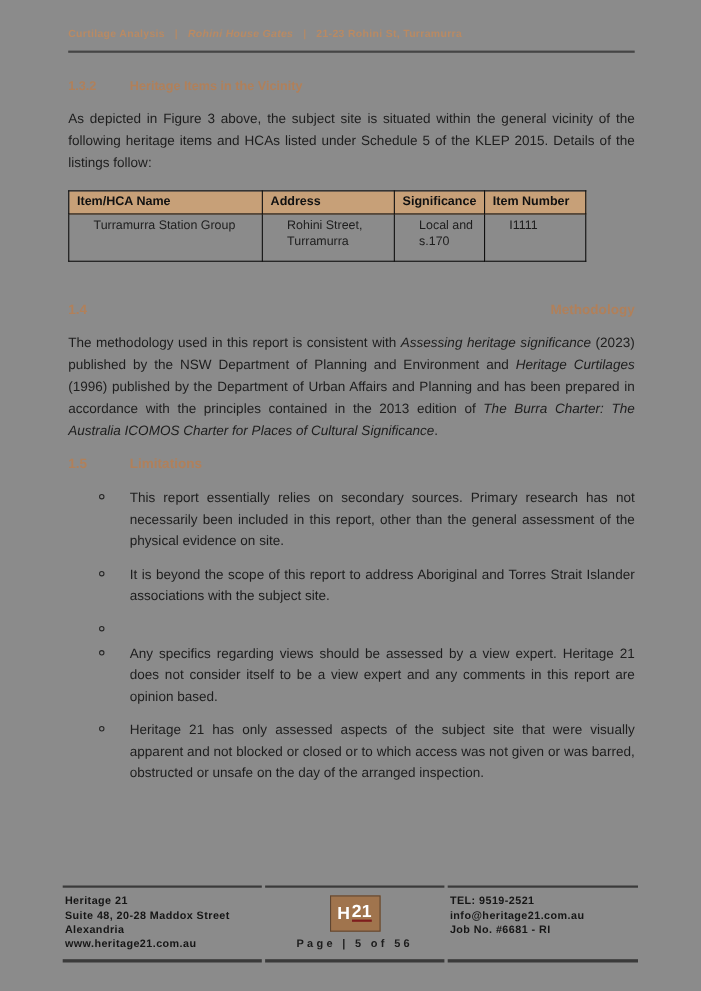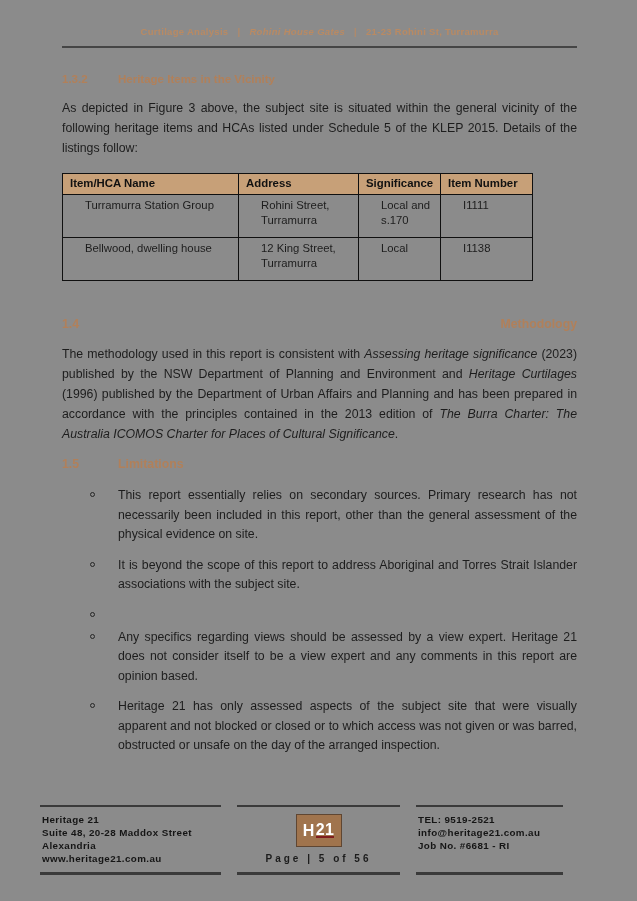--- a/index.html
+++ b/index.html
@@ -15,21 +15,21 @@
   *{margin:0;padding:0;box-sizing:border-box;}
   html,body{width:637px;height:901px;}
   body{
     background:var(--bg);
     font-family:"Liberation Sans","DejaVu Sans",sans-serif;
     color:var(--ink);
     position:relative;
     overflow:hidden;
   }
   .content{position:absolute;left:62px;top:0;width:515px;}
-  .doc-header{margin-top:26px;text-align:center;font-size:9.5px;font-weight:bold;
+  .doc-header{margin-top:26px;font-size:9.5px;font-weight:bold;
     color:var(--header-accent);letter-spacing:.3px;}
   .doc-header .it{font-style:italic;}
   .doc-header .sep{margin:0 9px;opacity:.85;}
   .header-rule{margin-top:9px;border-top:2px solid var(--rule);height:0;}
   .h2{display:flex;font-weight:bold;color:var(--accent);font-size:11.5px;}
   .h2.big{font-size:12.3px;}
   .h2 .num{width:56px;flex:0 0 56px;}
   .h-vicinity{margin-top:25px;}
   .para{margin-top:13px;font-size:12.3px;line-height:20px;text-align:justify;color:var(--ink);}
   .para .it{font-style:italic;}
@@ -39,22 +39,22 @@
   table.items td{line-height:15px;color:var(--ink);white-space:pre-line;padding-left:22px;}
   table.items tr.tall td{padding-bottom:9px;}
   col.c1{width:176px;} col.c2{width:120px;} col.c3{width:82px;} col.c4{width:92px;}
   .h-method{margin-top:36px;justify-content:space-between;}
   .h-limit{margin-top:13px;}
   ul.bullets{margin-top:15px;list-style:none;}
   ul.bullets li{display:flex;margin-bottom:11px;font-size:12.3px;line-height:19.5px;text-align:justify;}
   ul.bullets .b-ind{flex:0 0 28px;}
   ul.bullets .b-mark{flex:0 0 28px;padding-top:6px;}
   ul.bullets .b-mark span{display:block;width:5px;height:5px;border:1.6px solid #262626;border-radius:50%;}
-  .footer{position:absolute;left:40px;top:805px;width:523px;display:grid;
-    grid-template-columns:181px 163px 1fr;column-gap:16px;}
+  .footer{position:absolute;left:57px;top:805px;width:523px;display:grid;
+    grid-template-columns:181px 163px 1fr;column-gap:3px;}
   .footer .cell{border-top:2px solid #3a3a3a;border-bottom:3px solid #3a3a3a;
     padding:6px 2px 7px 2px;min-height:63px;font-size:9.8px;font-weight:bold;
     letter-spacing:.4px;line-height:13px;color:#151515;}
   .footer .cell.right{text-align:left;}
   .footer .cell.center{display:flex;flex-direction:column;align-items:center;justify-content:flex-start;}
   .logo{width:46px;height:33px;background:var(--logo-bg);border:1px solid var(--logo-border);
     color:#fff;font-weight:bold;font-size:16px;display:flex;align-items:center;justify-content:center;
     margin-top:1px;}
   .logo .u21{border-bottom:2px solid #7f1d1d;padding-bottom:0px;margin-left:1px;text-align:right;}
   .page-label{margin-top:5px;font-size:10px;font-weight:bold;letter-spacing:3px;color:#1c1c1c;white-space:nowrap;}
@@ -89,27 +89,20 @@
           <th>Item Number</th>
         </tr>
       </thead>
     <tbody>
         <tr class="tall">
           <td>Turramurra Station Group</td>
           <td>Rohini Street,
 Turramurra</td>
           <td>Local and s.170</td>
           <td>I1111</td>
-        </tr>
-        <tr class="tall">
-          <td>Bellwood, dwelling house</td>
-          <td>12 King Street,
-Turramurra</td>
-          <td>Local</td>
-          <td>I1138</td>
         </tr>
       </tbody>
   </table>
 
   <div class="h2 big h-method">
     <span class="num">1.4</span>
     <span>Methodology</span>
   </div>
 
   <div class="para"><span>The methodology used in this report is consistent with </span><span class="it">Assessing heritage significance</span><span> (2023) published by the NSW Department of Planning and Environment and </span><span class="it">Heritage Curtilages</span><span> (1996) published by the Department of Urban Affairs and Planning and has been prepared in accordance with the principles contained in the 2013 edition of </span><span class="it">The Burra Charter: The Australia ICOMOS Charter for Places of Cultural Significance</span><span>.</span></div>

